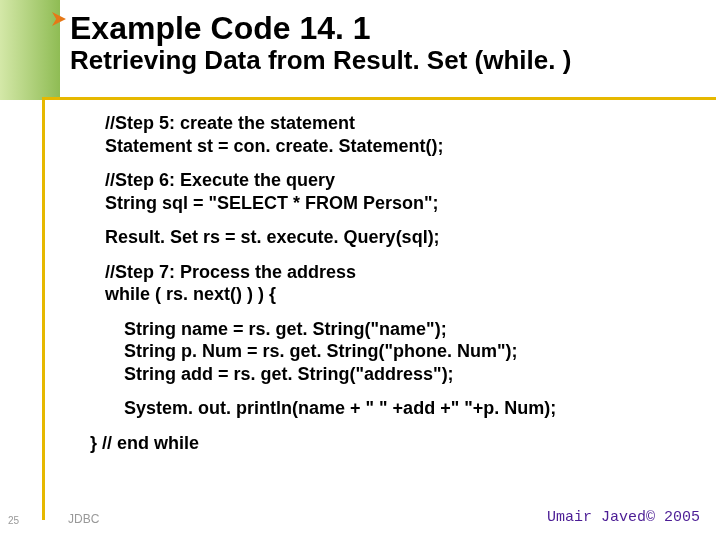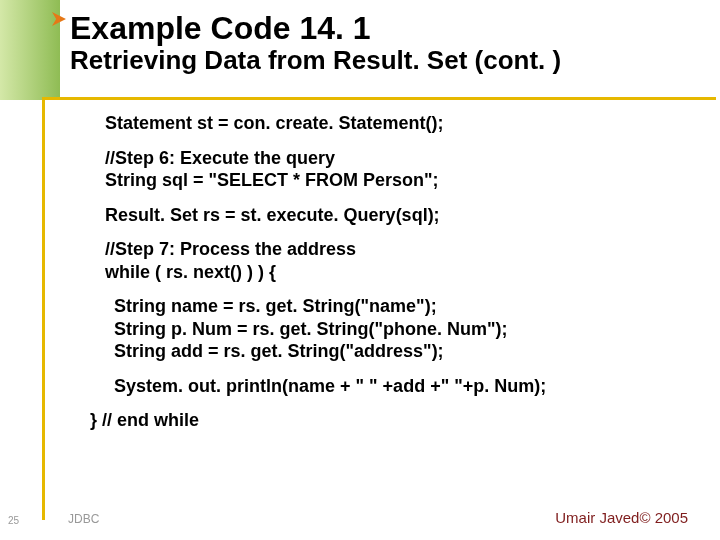--- a/index.html
+++ b/index.html
@@ -71,61 +71,62 @@
       left: 90px;
       top: 112px;
       right: 20px;
       font-size: 18px;
       font-weight: bold;
       color: #000;
       line-height: 1.25;
     }
     .block { margin-bottom: 12px; }
     .indent1 { margin-left: 15px; }
-    .indent2 { margin-left: 24px; }
+    .indent2 { margin-left: 34px; }
     .slide-num {
       position: absolute;
       left: 8px;
       bottom: 14px;
       font-size: 10px;
       color: #999;
     }
     .footer-label {
       position: absolute;
       left: 68px;
       bottom: 14px;
       font-size: 12px;
       color: #999;
       text-align: right;
     }
     .footer-author {
       position: absolute;
-      right: 32px;
+      right: 20px;
       bottom: 14px;
-      font-family: Liberation Sans, sans-serif;
+      font-family: Liberation Mono, monospace;
       font-size: 15px;
-      color: #7f1d1d;
+      color: #4c1d95;
     }
   </style>
 </head>
 <body>
 
   <div class="header-region">
     <div class="accent-bar"></div>
     <div class="orange-chevron"></div>
     <div class="title-block">
       <div class="title-main">Example Code 14. 1</div>
-      <div class="title-sub">Retrieving Data from Result. Set (cont. )</div>
+      <div class="title-sub">Retrieving Data from Result. Set (while. )</div>
     </div>
   </div>
   <div class="title-underline"></div>
   <div class="side-line"></div>
 
   <div class="content">
     <div class="block indent1">
+      <div>//Step 5: create the statement</div>
       <div>Statement st = con. create. Statement();</div>
     </div>
     <div class="block indent1">
       <div>//Step 6: Execute the query</div>
       <div>String sql = "SELECT * FROM Person";</div>
     </div>
     <div class="block indent1">
       <div>Result. Set rs = st. execute. Query(sql);</div>
     </div>
     <div class="block indent1">

